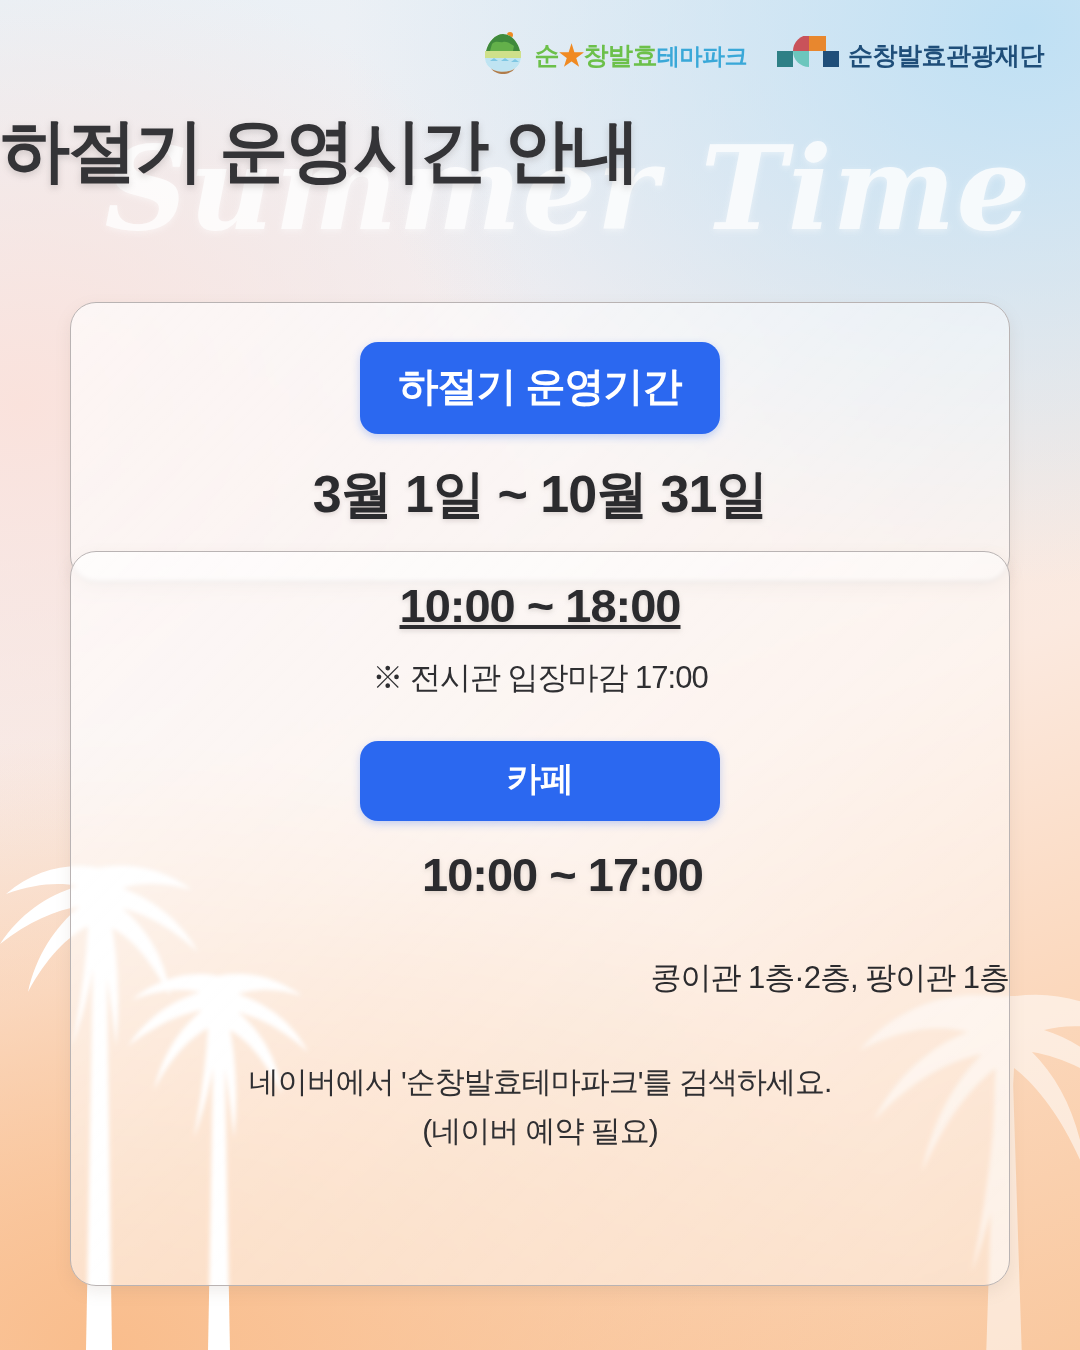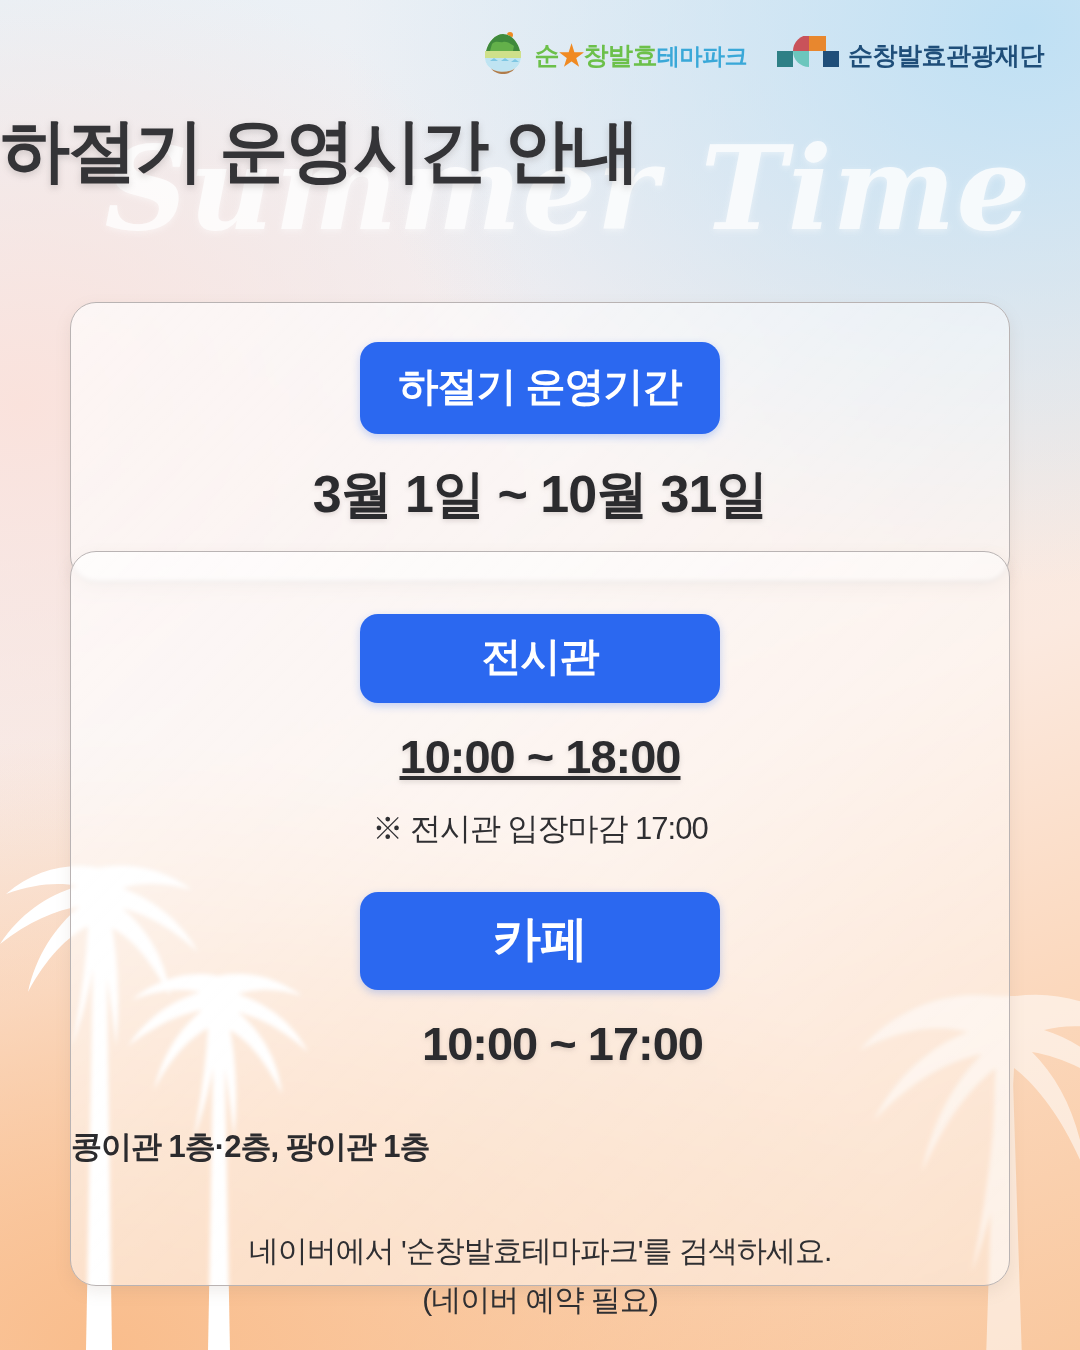--- a/index.html
+++ b/index.html
@@ -83,21 +83,21 @@
     color:#ffffff;
     font-weight:bold;
     border-radius:18px;
     text-align:center;
     letter-spacing:-1px;
     box-shadow:0 3px 8px rgba(43,104,240,.28);
   }
 
   #pill-period { width:360px; padding:17px 0 20px; font-size:40px; margin-top:39px; }
   #pill-exhibit{ width:360px; padding:15px 0 19px; font-size:40px; margin-top:62px; }
-  #pill-cafe   { width:360px; padding:15px 0 19px; font-size:48px; margin-top:42px; }
+  #pill-cafe   { width:360px; padding:15px 0 19px; font-size:34px; margin-top:42px; }
 
   .big-line {
     text-align:center;
     font-weight:bold;
     color:#2b2b2e;
     letter-spacing:-1px;
     text-shadow:0 2px 5px rgba(130,120,115,.26);
   }
   #period-range { font-size:52px; margin-top:26px; }
   #exhibit-hours{ font-size:47px; margin-top:26px;text-decoration:underline; }
@@ -105,24 +105,24 @@
 
   .note {
     text-align:center;
     font-size:31px;
     color:#2f2f32;
     letter-spacing:-1px;
     margin-top:24px;
   }
 
   .sub-block {
-    text-align:left;
+    text-align:right;
     margin-top:52px;
     font-size:31px;
-    font-weight:bold;
+    font-weight:normal;
     color:#2b2b2e;
     line-height:1.55;
     letter-spacing:-1px;
   }
 
   .naver-block {
     text-align:center;
     margin-top:56px;
     font-size:30px;
     color:#2f2f32;
@@ -204,21 +204,20 @@
     <h1 class="main-title">하절기 운영시간 안내</h1>
   </div>
 
   <section class="card" id="card-period">
     <div class="pill" id="pill-period">하절기 운영기간</div>
     <div class="big-line" id="period-range">3월 1일 ~ 10월 31일</div>
   </section>
 
   <section class="card" id="card-hours">
 
-    <div class="pill" id="pill-exhibit">전시관</div>
     <div class="big-line" id="exhibit-hours">10:00 ~ 18:00</div>
     <div class="note">※ 전시관 입장마감 17:00</div>
 
     <div class="pill" id="pill-cafe">카페</div>
     <div class="big-line" id="cafe-hours">10:00 ~ 17:00</div>
 
     <div class="sub-block">
       <div>콩이관 1층·2층, 팡이관 1층</div>
     </div>
 

